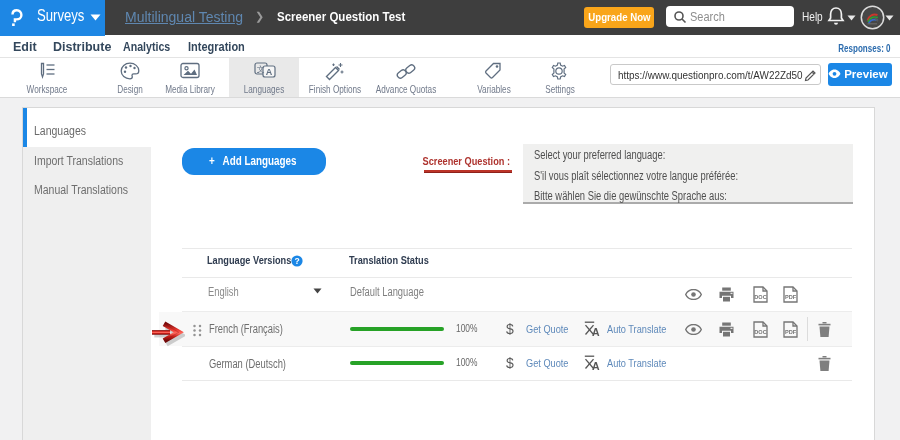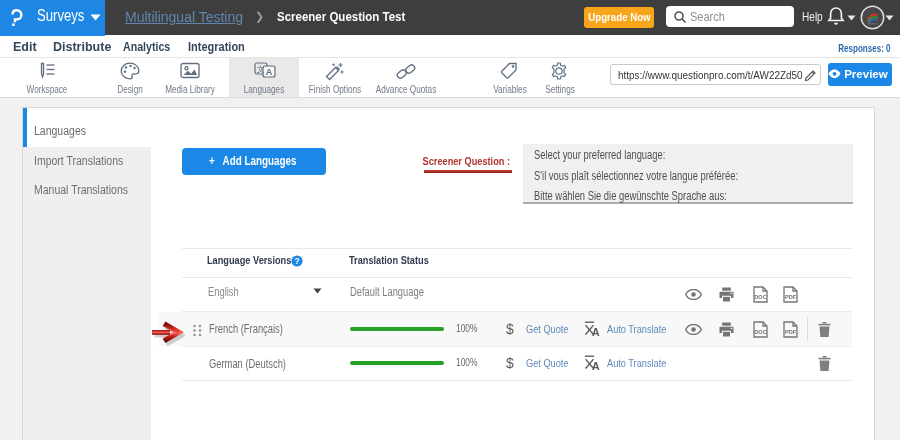--- a/index.html
+++ b/index.html
@@ -30,21 +30,21 @@
 .titem.sel { background:#e9e9e9; }
 .urlbox { position:absolute; left:610px; top:64px; width:211px; height:21px; background:#fff; border:1px solid #c9c9c9; border-radius:3px; }
 .urlbox .u { position:absolute; left:7px; top:4px; font-size:10.8px; color:#333; white-space:nowrap; transform:scaleX(.92); transform-origin:0 50%; }
 .preview { position:absolute; left:828px; top:63px; width:64px; height:23px; background:#1b87e6; border-radius:3px; color:#fff; font-size:11.5px; font-weight:bold; line-height:23px; text-align:left; white-space:nowrap; }
 
 .card { position:absolute; left:22px; top:107px; width:853px; height:333px; background:#fff; border:1px solid #d8d8d8; border-bottom:none; }
 .sidebar { position:absolute; left:0px; top:0px; width:128px; height:333px; background:#efefef; }
 .side-active { position:absolute; left:0; top:0; width:128px; height:39px; background:#fff; border-left:4px solid #1b87e6; }
 .side-active span { position:absolute; left:7px; top:16px; color:#6a6a6a; font-size:12.5px; transform:scaleX(.84); transform-origin:0 50%; white-space:nowrap; }
 .side-item { position:absolute; left:11px; color:#6e6e6e; font-size:12.5px; transform:scaleX(.84); transform-origin:0 50%; white-space:nowrap; }
-.addbtn { position:absolute; left:182px; top:148px; width:144px; height:27px; background:#1b87e6; border-radius:4px; color:#fff; font-size:12px; font-weight:bold; line-height:27px; }
+.addbtn { position:absolute; left:182px; top:148px; width:144px; height:27px; background:#1b87e6; border-radius:12px; color:#fff; font-size:12px; font-weight:bold; line-height:27px; }
 .addbtn span { position:absolute; left:27px; top:0; white-space:nowrap; transform:scaleX(.82); transform-origin:0 50%; }
 .screener-label { position:absolute; left:382px; top:155px; width:128px; text-align:right; color:#ae332e; font-size:11.5px; font-weight:bold; transform:scaleX(.8); transform-origin:100% 50%; white-space:nowrap; }
 .screener-ul { position:absolute; left:424px; top:170px; width:88px; height:3px; background:#bc3428; border-bottom:1px solid #8e211c; }
 .sbox { position:absolute; left:523px; top:144px; width:330px; height:60px; background:#f0f0ef; border-bottom:2px solid #ababab;padding-left:13px; }
 .sbox div { position:absolute; left:11px; color:#4f4f4f; font-size:12.5px; white-space:nowrap; transform:scaleX(.75); transform-origin:0 50%; }
 
 .tline { position:absolute; left:182px; width:670px; height:1px; background:#e9e9e9; }
 .th { position:absolute; color:#2f3c50; font-size:11.5px; font-weight:bold; white-space:nowrap; transform:scaleX(.8); transform-origin:0 50%; }
 .cell { position:absolute; color:#7f7f7f; font-size:12px; white-space:nowrap; transform:scaleX(.78); transform-origin:0 50%; }
 .frow { position:absolute; }
@@ -165,21 +165,21 @@
   </div>
 <div class="titem" style="left:369px;width:74px;">
     <svg width="20" height="19" viewBox="0 0 20 19">
 <g fill="none" stroke="#5f6e80" stroke-width="1.4">
 <rect x="1" y="9" width="9.5" height="6" rx="3" transform="rotate(-38 5.75 12)"></rect>
 <rect x="9.5" y="4" width="9.5" height="6" rx="3" transform="rotate(-38 14.25 7)"></rect>
       </g>
     </svg>
     <div class="lbl">Advance Quotas</div>
   </div>
-<div class="titem" style="left:480px;width:60px;">
+<div class="titem" style="left:464px;width:60px;">
     <svg width="18" height="18" viewBox="0 0 18 18">
 <path d="M9.5 1.5 L16 1.5 L16 8 L8.5 15.5 A1.5 1.5 0 0 1 6.5 15.5 L2 11 A1.5 1.5 0 0 1 2 9 Z" fill="none" stroke="#5f6e80" stroke-width="1.3"></path>
 <circle cx="13" cy="4.5" r="1.3" fill="#5f6e80"></circle>
     </svg>
     <div class="lbl">Variables</div>
   </div>
 <div class="titem" style="left:530px;width:60px;">
     <svg width="18" height="18" viewBox="0 0 18 18">
 <path d="M9 5.8 A3.2 3.2 0 1 0 9 12.2 A3.2 3.2 0 1 0 9 5.8 Z M7.8 1 L10.2 1 L10.6 3.1 L12.5 4.2 L14.5 3.4 L15.7 5.5 L14.1 6.9 L14.1 11.1 L15.7 12.5 L14.5 14.6 L12.5 13.8 L10.6 14.9 L10.2 17 L7.8 17 L7.4 14.9 L5.5 13.8 L3.5 14.6 L2.3 12.5 L3.9 11.1 L3.9 6.9 L2.3 5.5 L3.5 3.4 L5.5 4.2 L7.4 3.1 Z" fill="none" stroke="#5f6e80" stroke-width="1.2"></path>
     </svg>

